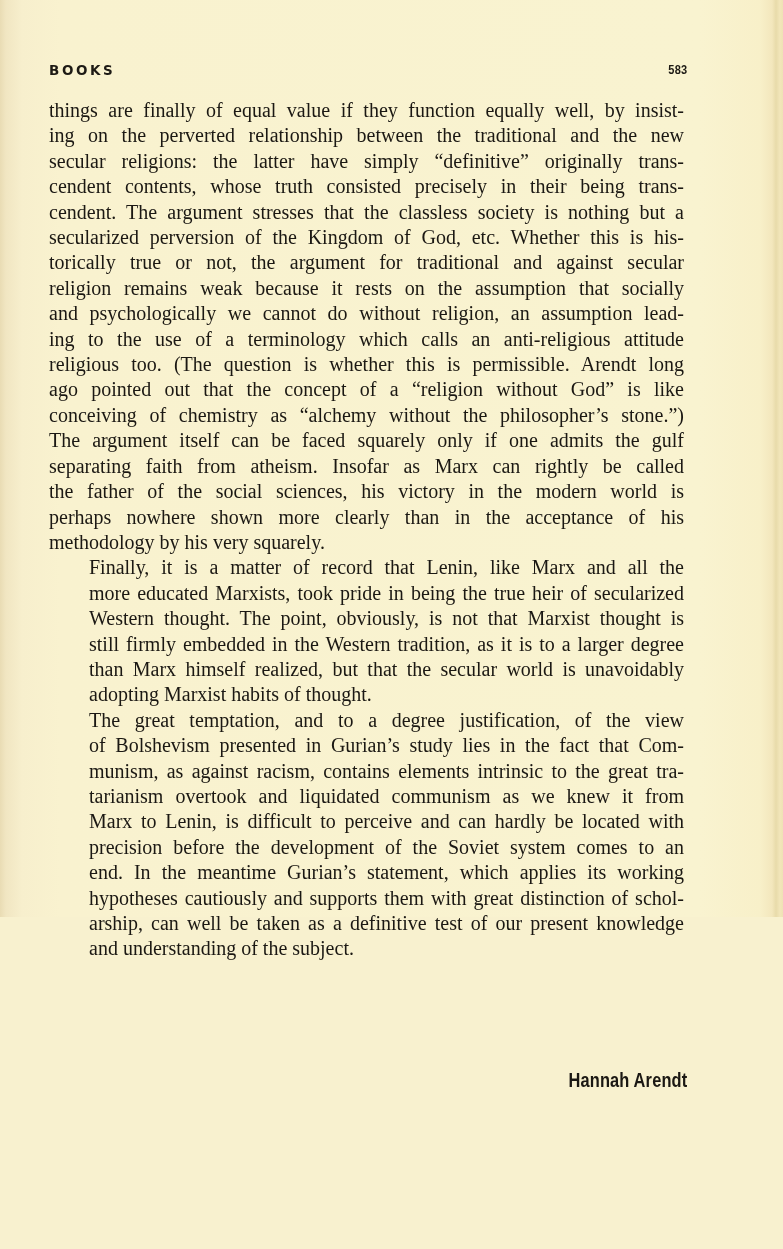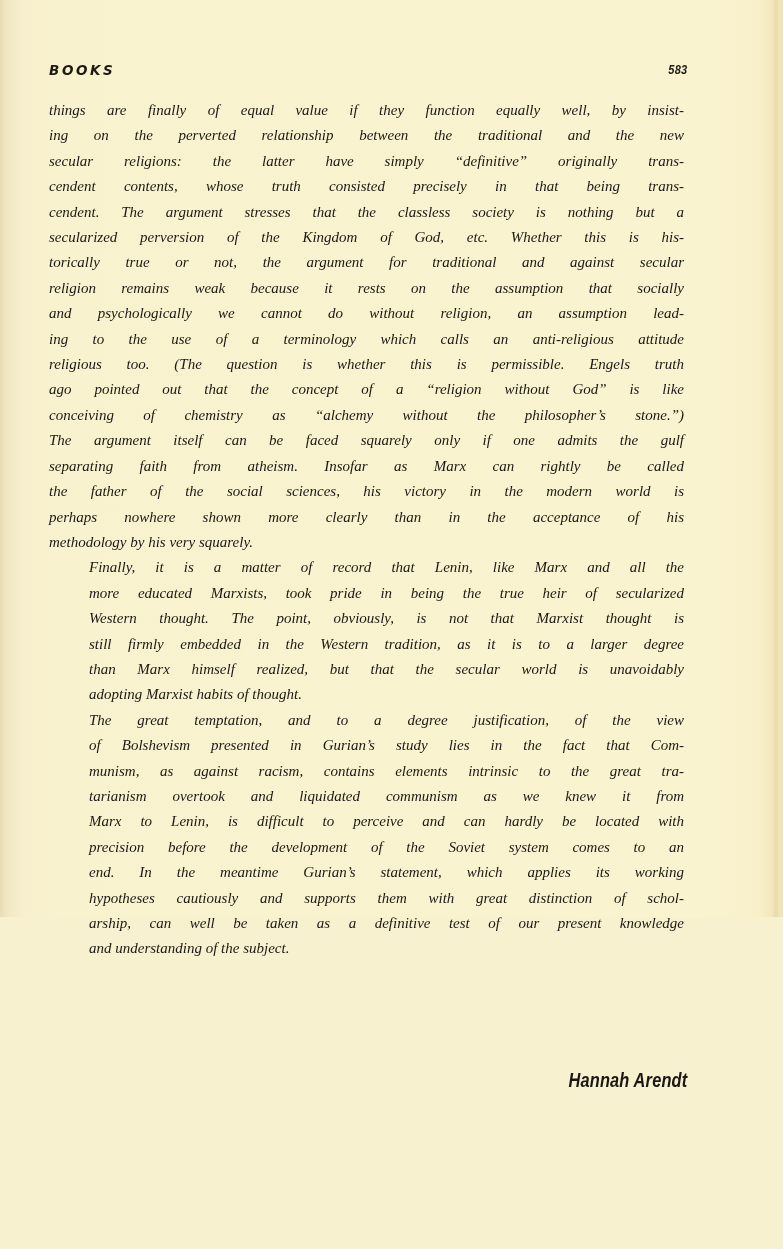--- a/index.html
+++ b/index.html
@@ -13,21 +13,20 @@
       background: #f8f1cf;
       position: relative;
     }
     .page {
       position: absolute;
       left: 0; top: 0;
       width: 783px;
       height: 917px;
       background:
         linear-gradient(to right, #e9dcb4 0px, #f1e6c2 6px, #f7efcd 22px, #f9f2cf 60px, #f9f3d0 700px, #f8f0c9 760px, #f3e7bd 772px, #e8dbaa 776px, #f2e6ba 780px, #efe2b5 783px);
-      font-style: italic;
     }
     .running-head {
       position: absolute;
       top: 62px;
       left: 49px;
       right: 96px;
       height: 22px;
       font-family: "DejaVu Sans", sans-serif;
       font-weight: bold;
       color: #1d1a14;
@@ -49,21 +48,21 @@
       font-weight: bold;
       transform: scaleX(0.85);
       transform-origin: right top;
     }
     .body-text {
       position: absolute;
       top: 98px;
       left: 49px;
       width: 635px;
       font-family: "Liberation Serif", serif;
-      font-size: 15px;
+      font-size: 20px;
       line-height: 25.4px;
       color: #1b1813;
       text-align: justify;
       hyphens: none;
     }
     .body-text p {
       margin: 0;
     }
     .body-text p.indent {
       text-indent: 40px;
@@ -98,28 +97,28 @@
   <div class="running-head">
     <span class="section-title">BOOKS</span>
     <span class="page-number">583</span>
   </div>
 
   <div class="body-text">
     <p>
         <span class="line" style="display: block; width: 635px;">things are finally of equal value if they function equally well, by insist-</span>
         <span class="line" style="display: block; width: 635px;">ing on the perverted relationship between the traditional and the new</span>
         <span class="line" style="display: block; width: 635px;">secular religions: the latter have simply “definitive” originally trans-</span>
-        <span class="line" style="display: block; width: 635px;">cendent contents, whose truth consisted precisely in that being trans-</span>
+        <span class="line" style="display: block; width: 635px;">cendent contents, whose truth consisted precisely in their being trans-</span>
         <span class="line" style="display: block; width: 635px;">cendent. The argument stresses that the classless society is nothing but a</span>
         <span class="line" style="display: block; width: 635px;">secularized perversion of the Kingdom of God, etc. Whether this is his-</span>
         <span class="line" style="display: block; width: 635px;">torically true or not, the argument for traditional and against secular</span>
         <span class="line" style="display: block; width: 635px;">religion remains weak because it rests on the assumption that socially</span>
         <span class="line" style="display: block; width: 635px;">and psychologically we cannot do without religion, an assumption lead-</span>
         <span class="line" style="display: block; width: 635px;">ing to the use of a terminology which calls an anti-religious attitude</span>
-        <span class="line" style="display: block; width: 635px;">religious too. (The question is whether this is permissible. Engels truth</span>
+        <span class="line" style="display: block; width: 635px;">religious too. (The question is whether this is permissible. Arendt long</span>
         <span class="line" style="display: block; width: 635px;">ago pointed out that the concept of a “religion without God” is like</span>
         <span class="line" style="display: block; width: 635px;">conceiving of chemistry as “alchemy without the philosopher’s stone.”)</span>
         <span class="line" style="display: block; width: 635px;">The argument itself can be faced squarely only if one admits the gulf</span>
         <span class="line" style="display: block; width: 635px;">separating faith from atheism. Insofar as Marx can rightly be called</span>
         <span class="line" style="display: block; width: 635px;">the father of the social sciences, his victory in the modern world is</span>
         <span class="line" style="display: block; width: 635px;">perhaps nowhere shown more clearly than in the acceptance of his</span>
         <span class="line last" style="display: block; width: auto;">methodology by his very squarely.</span>
       </p>
     <p class="indent">
         <span class="line" style="text-indent: 40px; display: block; width: 635px;">Finally, it is a matter of record that Lenin, like Marx and all the</span>

